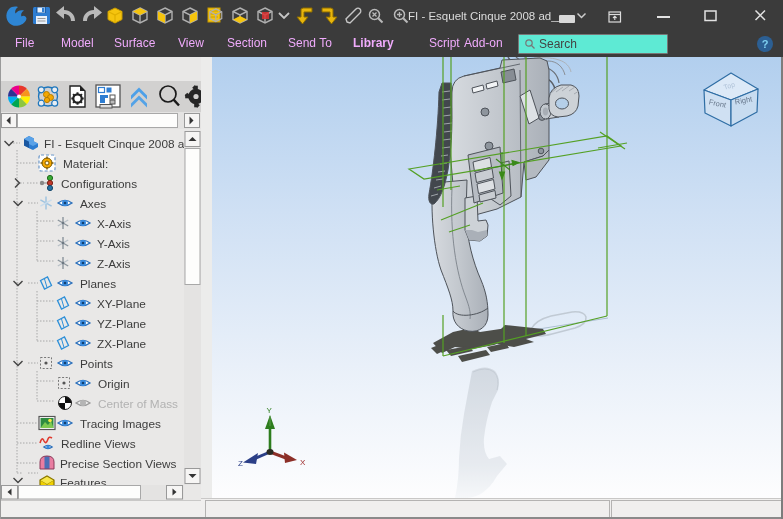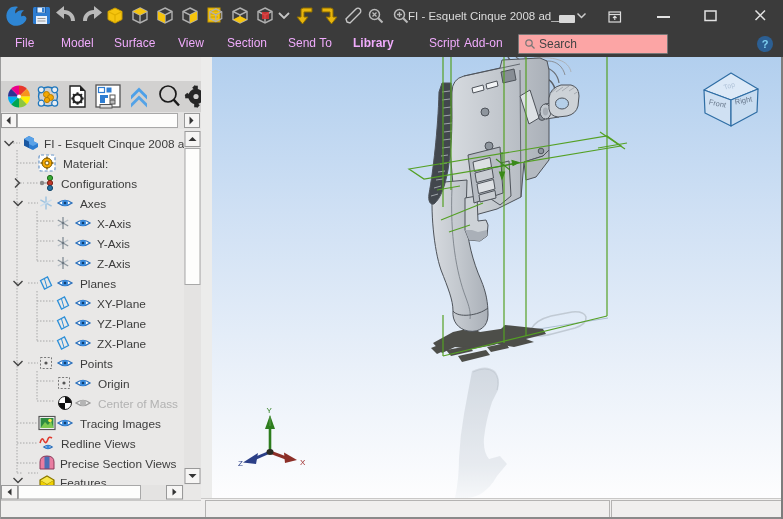--- a/index.html
+++ b/index.html
@@ -1,21 +1,21 @@
 <!DOCTYPE html>
 <html><head>
 <meta charset="utf-8">
 <style>
 html,body{margin:0;padding:0;}
 body{width:783px;height:519px;overflow:hidden;position:relative;font-family:"Liberation Sans",sans-serif;background:#3b3b3b;}
 .abs{position:absolute;}
 #titlebar{left:0;top:0;width:783px;height:32px;background:#3b3b3b;}
 #menubar{left:0;top:32px;width:783px;height:25px;background:#3b3b3b;}
 .menuitem{position:absolute;top:4px;font-size:12px;color:#f0abfc;}
-#searchbox{position:absolute;left:518px;top:2px;width:148px;height:18px;background:#fca5a5;border:1px solid #777;border-radius:1px;font-size:12px;color:#444;}
+#searchbox{position:absolute;left:518px;top:2px;width:148px;height:18px;background:#5eead4;border:1px solid #777;border-radius:1px;font-size:12px;color:#444;}
 #panel{left:0;top:57px;width:201px;height:462px;background:#e9e8e7;}
 #pheader{left:0;top:0;width:201px;height:24px;background:#3e3e3e;color:#cfcfcf;font-size:11.5px;text-align:center;line-height:24px;letter-spacing:.4px;}
 #ptoolbar{left:0;top:24px;width:201px;height:31px;background:#d2d1d0;}
 #gutter{left:201px;top:57px;width:11px;height:441px;background:#ececeb;}
 #titleicons{left:0;top:0;}
 #statusbar{left:201px;top:498px;width:582px;height:21px;background:#f0efee;border-top:1px solid #c9c8c7;box-sizing:border-box;}
 #pstatus{left:0;top:500px;width:201px;height:19px;background:#f0efee;border-top:1px solid #c9c8c7;box-sizing:border-box;}
 #botborder{left:0;top:517px;width:783px;height:2px;background:#8a8a8a;}
 .cell{position:absolute;top:2px;height:16px;background:#f0efee;border:1px solid #b4b3b2;}
 </style>

